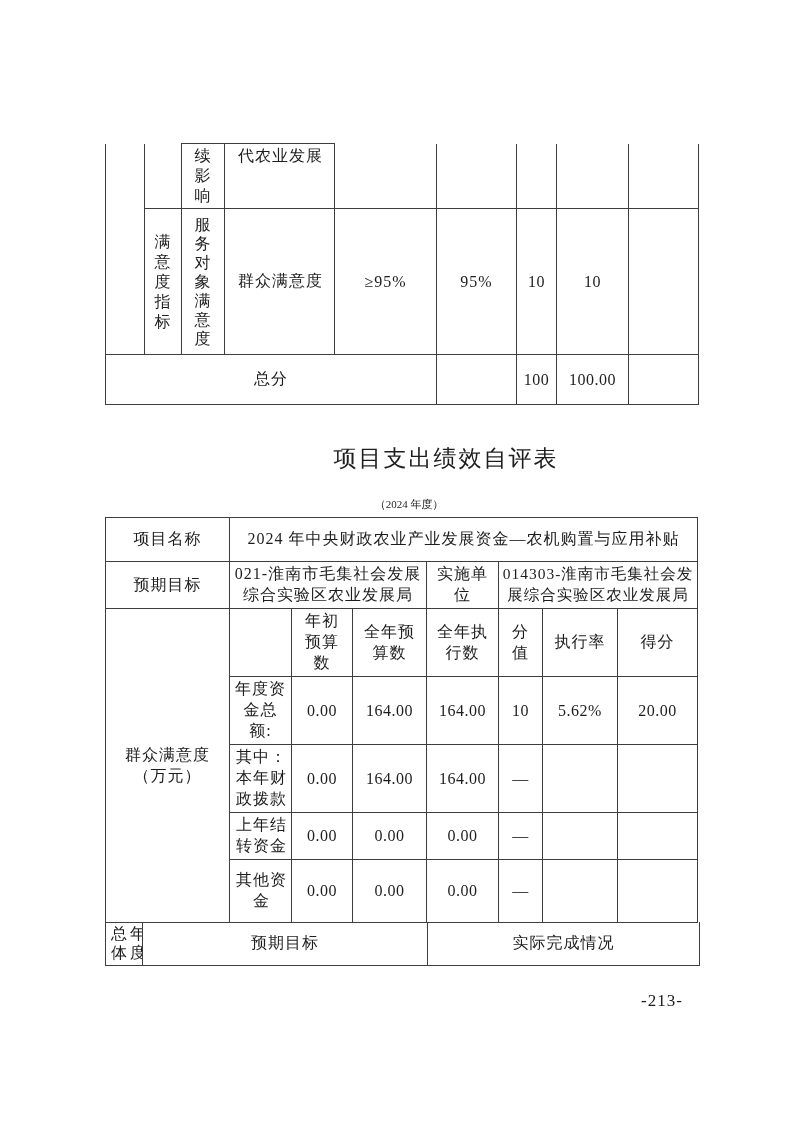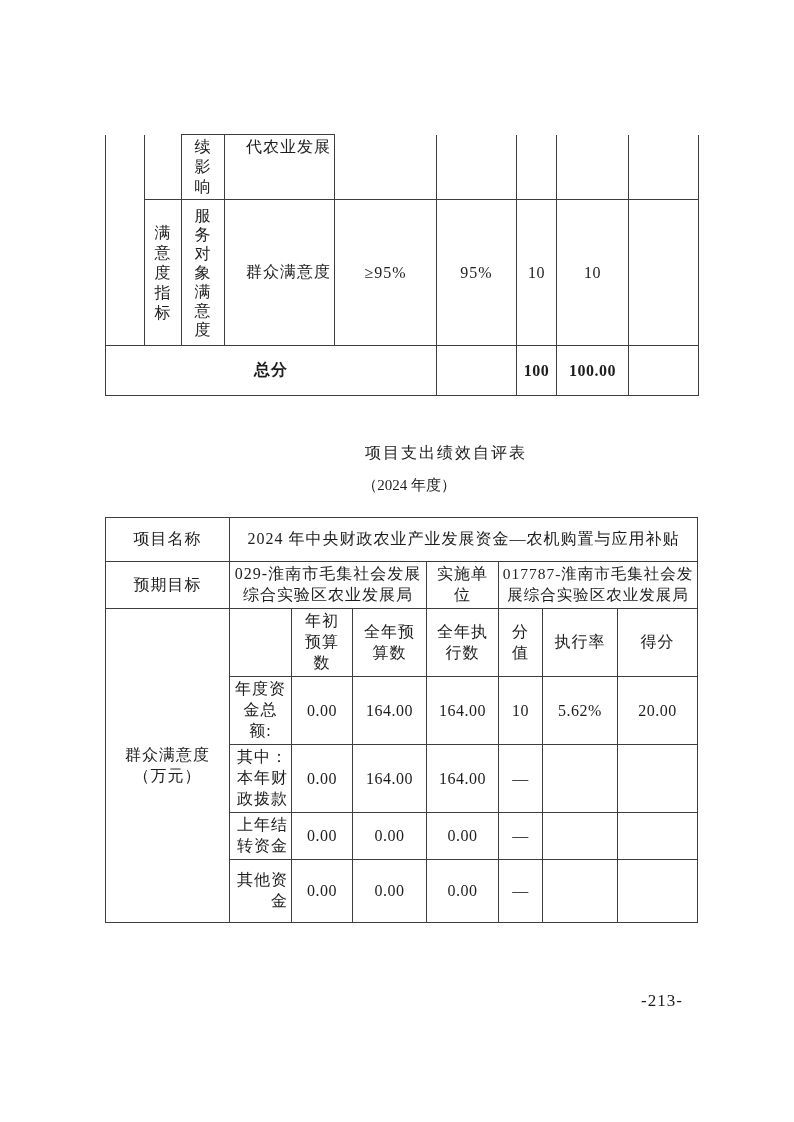--- a/index.html
+++ b/index.html
@@ -13,33 +13,33 @@
   td {
     border:1px solid #3e3e3e;
     padding:2px 3px;
     font-size:16px;
     text-align:center;
     vertical-align:middle;
     overflow:hidden;
     letter-spacing:1px;
   }
   
-  .score-table { position:absolute; left:105px; top:134px; width:594px;padding-left:29px; }
+  .score-table { position:absolute; left:105px; top:143px; width:594px;padding-left:29px; }
   .score-table tr.cut td { border-top:none; }
   .score-table tr.cut td.boxed { border-top:1px solid #3e3e3e; }
   .ml { white-space:pre-line; }
   .vtext { display:inline-block; width:17px; word-break:break-all; line-height:20px; text-align:center; }
   .vtext.tight { line-height:19px; }
   td.top { vertical-align:top; }
-  td.left { text-align:right; padding-left:5px;font-family:Liberation Serif, serif; }
-  td.bold { font-weight:bold; }
+  td.left { text-align:center; padding-left:5px;font-family:Liberation Serif, serif; }
+  td.bold { font-weight:normal; }
   
   .title-wrap { position:absolute; left:105px; top:443px; width:594px; text-align:center; }
-  .doc-title { font-size:16px; letter-spacing:2px; text-indent:88px; white-space:nowrap;font-family:Liberation Mono, monospace; }
-  .doc-subtitle { font-size:15px; margin-top:12px; text-indent:14px; }
+  .doc-title { font-size:23px; letter-spacing:2px; text-indent:88px; white-space:nowrap;font-family:Liberation Mono, monospace; }
+  .doc-subtitle { font-size:11px; margin-top:23px; text-indent:14px; }
   
   .eval-wrap { position:absolute; left:105px; top:517px; width:594px; }
   .eval-table { width:523px; }
   .goal-table { width:594px; margin-top:-1px; }
   .goal-table td { border-top:none; }
   .goal-cell { padding:0; }
   .goal-clip {
     width:36px; height:42px; overflow:hidden; box-sizing:border-box;
     display:flex; align-items:center; gap:3px; padding-left:5px;
   }
@@ -116,25 +116,25 @@
         <col style="width:75px">
           <col style="width:80px">
       </colgroup>
       <tbody>
           <tr style="height:44px">
         <td>项目名称</td>
         <td colspan="7">2024 年中央财政农业产业发展资金—农机购置与应用补贴</td>
       </tr>
       <tr style="height:47px">
         <td>预期目标</td>
-        <td colspan="3" class="ml">029-淮南市毛集社会发展
+        <td colspan="3" class="ml">021-淮南市毛集社会发展
 综合实验区农业发展局</td>
         <td class="ml">实施单
 位</td>
-        <td colspan="3" class="ml" style="font-size:15.5px">017787-淮南市毛集社会发
+        <td colspan="3" class="ml" style="font-size:15.5px">014303-淮南市毛集社会发
 展综合实验区农业发展局</td>
       </tr>
       <tr style="height:61px">
         <td rowspan="5" class="ml">群众满意度
 （万元）</td>
         <td></td>
         <td class="ml">年初
 预算
 数</td>
         <td class="ml">全年预
@@ -184,17 +184,36 @@
         <td class="num">0.00</td>
         <td class="num">0.00</td>
         <td class="num">0.00</td>
         <td class="num">—</td>
         <td></td>
         <td></td>
       </tr>
     </tbody>
       </table>
 
+    <table class="goal-table">
+      <colgroup>
+        <col style="width:37px">
+          <col style="width:285px">
+          <col style="width:272px">
+      </colgroup>
+      <tbody>
+          <tr style="height:43px">
+        <td class="goal-cell">
+          <div class="goal-clip">
+            <span class="vtext">总体</span>
+            <span class="vtext">年度</span>
+          </div>
+        </td>
+        <td>预期目标</td>
+        <td>实际完成情况</td>
+      </tr>
+    </tbody>
+      </table>
   </div>
 
   <div class="page-number">-213-</div>
 
 </div>
 
 </body></html>

